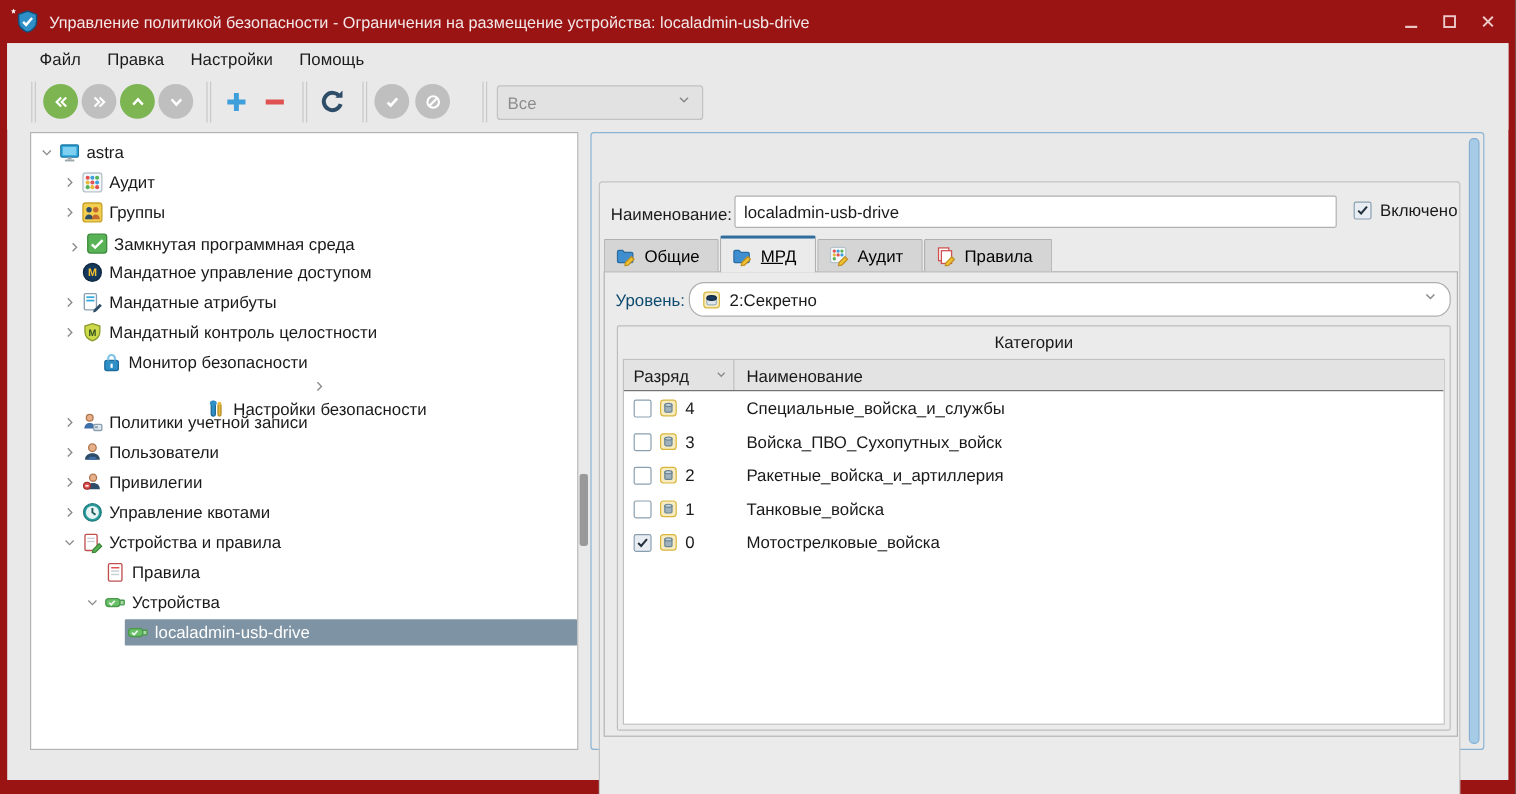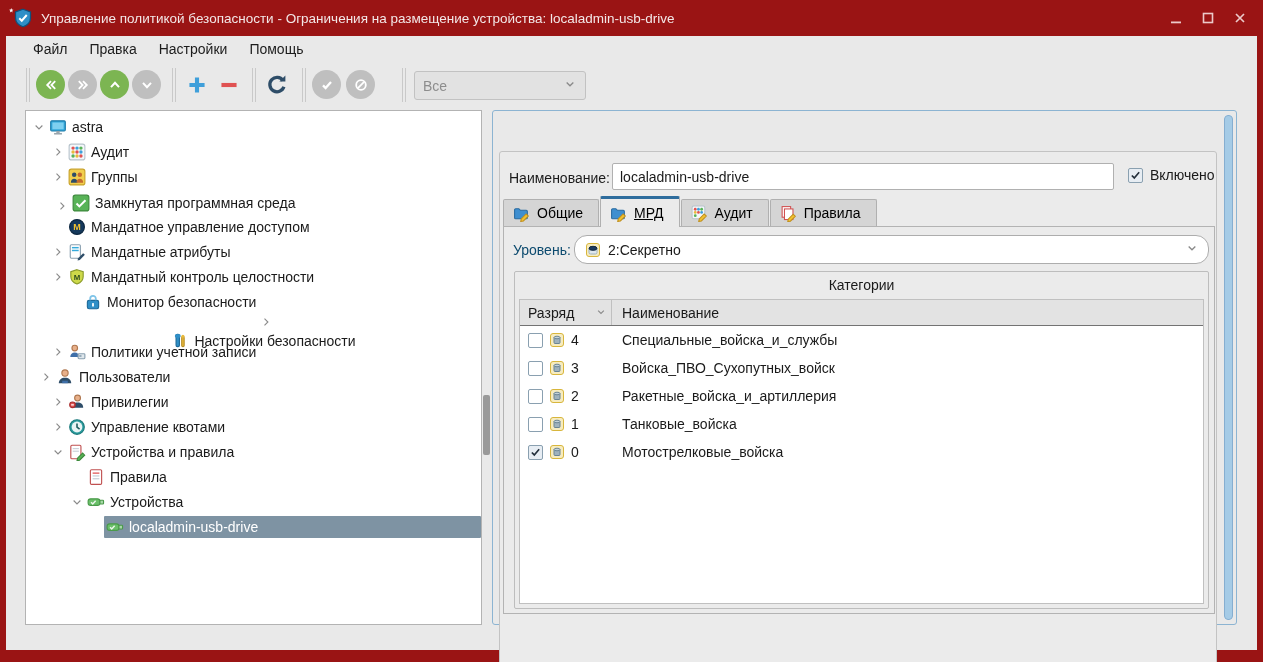--- a/index.html
+++ b/index.html
@@ -330,21 +330,21 @@
             <svg width="18" height="18" viewBox="0 0 16 16">
               <circle cx="6" cy="4.5" r="2.5" fill="#e8b08a" stroke="#b07850"></circle>
               <path d="M2 12.5c0-2.5 1.8-4 4-4s4 1.5 4 4z" fill="#3f6fa8"></path>
               <rect x="9" y="9.5" width="6" height="4.5" rx="0.8" fill="#dfe7ec" stroke="#8aa0b0"></rect>
               <rect x="10" y="10.8" width="2" height="1.5" fill="#8aa0b0"></rect>
             </svg>
           </span>
           <span>Политики учетной записи</span>
         </span>
       </div>
-      <div class="tree-row" style="padding-left: 12px;">
+      <div class="tree-row" style="padding-left: 24px;">
         <span class="tree-exp">
           <svg width="12" height="12" viewBox="0 0 16 16">
             <path d="M6 3.5L10.5 8 6 12.5" stroke="#8a8a8a" stroke-width="1.5" fill="none"></path>
           </svg>
         </span>
         <span class="tree-item">
           <span class="tree-ico">
             <svg width="18" height="18" viewBox="0 0 16 16">
               <circle cx="8" cy="4.5" r="2.8" fill="#e8b08a" stroke="#b07850"></circle>
               <path d="M2.5 13.5c0-3 2.3-4.8 5.5-4.8s5.5 1.8 5.5 4.8z" fill="#2e4d68"></path>

